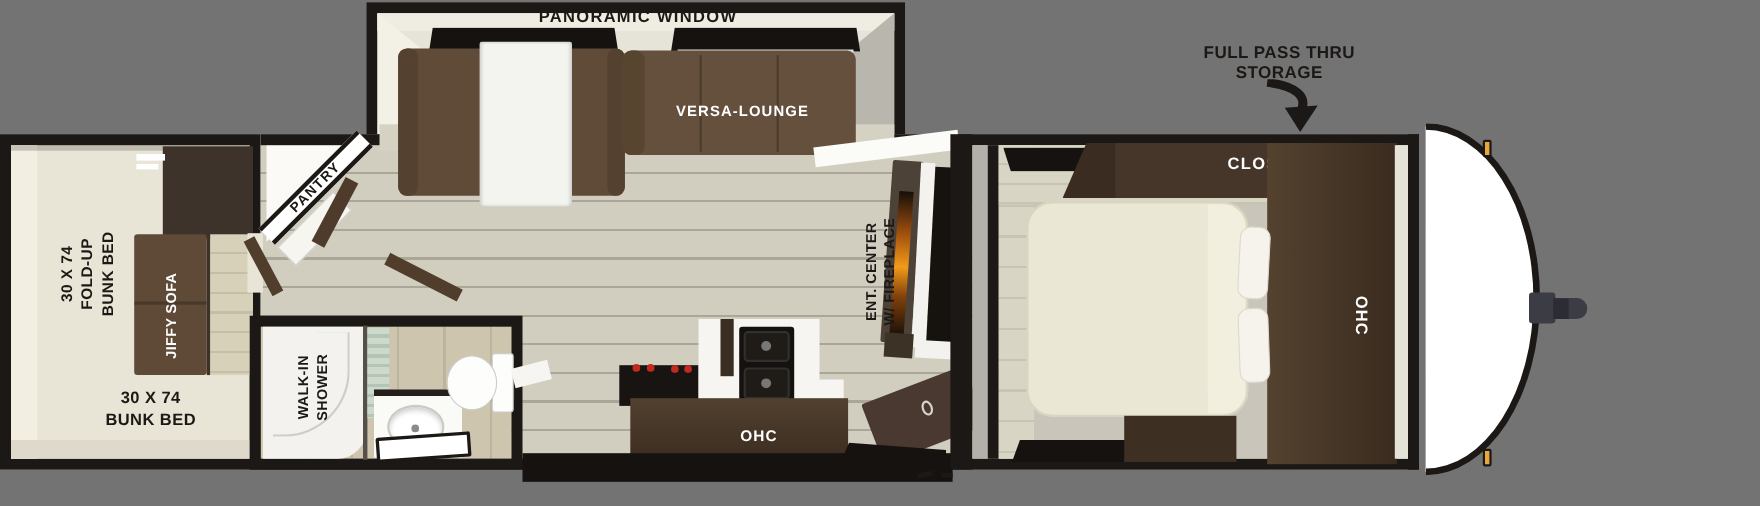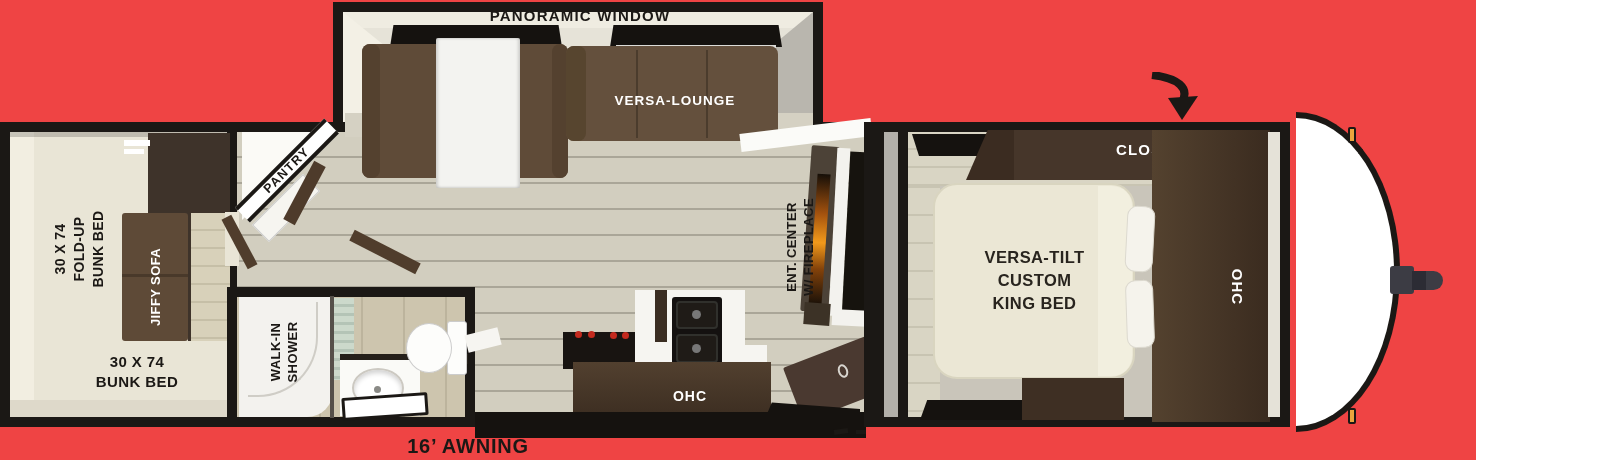--- a/index.html
+++ b/index.html
@@ -1,16 +1,16 @@
 <!DOCTYPE html>
 <html><head>
 <meta charset="utf-8">
 <style>
   html,body{margin:0;padding:0;background:#fff}
-  #plan{position:relative;width:1476px;height:460px;background:#ef4444;overflow:hidden;
+  #plan{position:relative;width:1600px;height:460px;background:#737373;overflow:hidden;
         font-family:"Liberation Sans","DejaVu Sans",sans-serif}
   .ph{position:absolute;box-sizing:border-box}
   .lbl{position:absolute;box-sizing:border-box;font-weight:bold;color:#1b1815;
        white-space:pre-line;text-align:center;letter-spacing:.4px;line-height:1.18;
        display:flex;align-items:center;justify-content:center}
   .wt{color:#ffffff}
   .planksH{background:#d2cebf;
     background-image:repeating-linear-gradient(180deg,#d2cebf 0px,#d2cebf 24px,#aaa698 24px,#aaa698 26px),
                      repeating-linear-gradient(90deg,rgba(0,0,0,0) 0 150px,rgba(0,0,0,.10) 150px 152px)}
   .border-black{border:10px solid #1b1815}
@@ -141,26 +141,24 @@
   <div class="ph" style="left:966px;top:130px;width:62px;height:50px;background:#3b2c21;clip-path:polygon(35% 0,100% 0,100% 100%,0 100%)"></div>
   <div class="ph" style="left:1014px;top:130px;width:186px;height:50px;background:#46362a"></div>
   <div class="lbl wt" style="left:1090px;top:142px;width:120px;height:16px;font-size:15px;letter-spacing:1.2px">CLOSET</div>
   <div class="ph" style="left:1152px;top:130px;width:118px;height:292px;background:linear-gradient(90deg,#54422f,#3a2b1f)"></div>
   <div class="ph" style="left:1268px;top:132px;width:12px;height:285px;background:#e5e2d8"></div>
   <div class="lbl wt" style="left:1202px;top:278px;width:70px;height:18px;font-size:15px;letter-spacing:1px;transform:rotate(90deg)">OHC</div>
   <div class="ph" style="left:933px;top:183px;width:202px;height:196px;background:#ebe7d5;border:2px solid #d9d5c0;border-radius:24px"></div>
   <div class="ph" style="left:1098px;top:186px;width:34px;height:190px;background:#f2efdf;border-radius:0 20px 20px 0"></div>
   <div class="ph" style="left:1126px;top:206px;width:28px;height:66px;background:#f5f3ec;border:1px solid #dcd9cf;border-radius:10px;transform:rotate(3deg)"></div>
   <div class="ph" style="left:1126px;top:280px;width:28px;height:68px;background:#f5f3ec;border:1px solid #dcd9cf;border-radius:10px;transform:rotate(-2deg)"></div>
-  <div class="lbl" style="left:952px;top:244px;width:165px;height:72px;font-size:16.5px;line-height:23px;color:#28241e">VERSA-TILT
-CUSTOM
-KING BED</div>
   <div class="ph" style="left:1022px;top:378px;width:102px;height:42px;background:#3e2f23"></div>
 
+  <div class="lbl" style="left:1053px;top:40px;width:220px;height:36px;font-size:15.5px;line-height:18px">FULL PASS THRU
+STORAGE</div>
   <svg class="ph" style="left:1138px;top:72px" width="72" height="50" viewBox="0 0 72 50">
     <path d="M14 3 C40 6 52 16 44 30" fill="none" stroke="#1b1815" stroke-width="8"></path>
     <polygon points="30,26 60,24 44,48" fill="#1b1815"></polygon>
   </svg>
-  <div class="lbl" style="left:368px;top:436px;width:200px;height:22px;font-size:20px;letter-spacing:.8px">16’ AWNING</div>
   <div class="ph" style="left:834px;top:429px;width:14px;height:5px;background:#1b1815;transform:rotate(-8deg)"></div>
   <div class="ph" style="left:856px;top:430px;width:10px;height:4px;background:#1b1815"></div>
 
 </div>
 
 </body></html>

